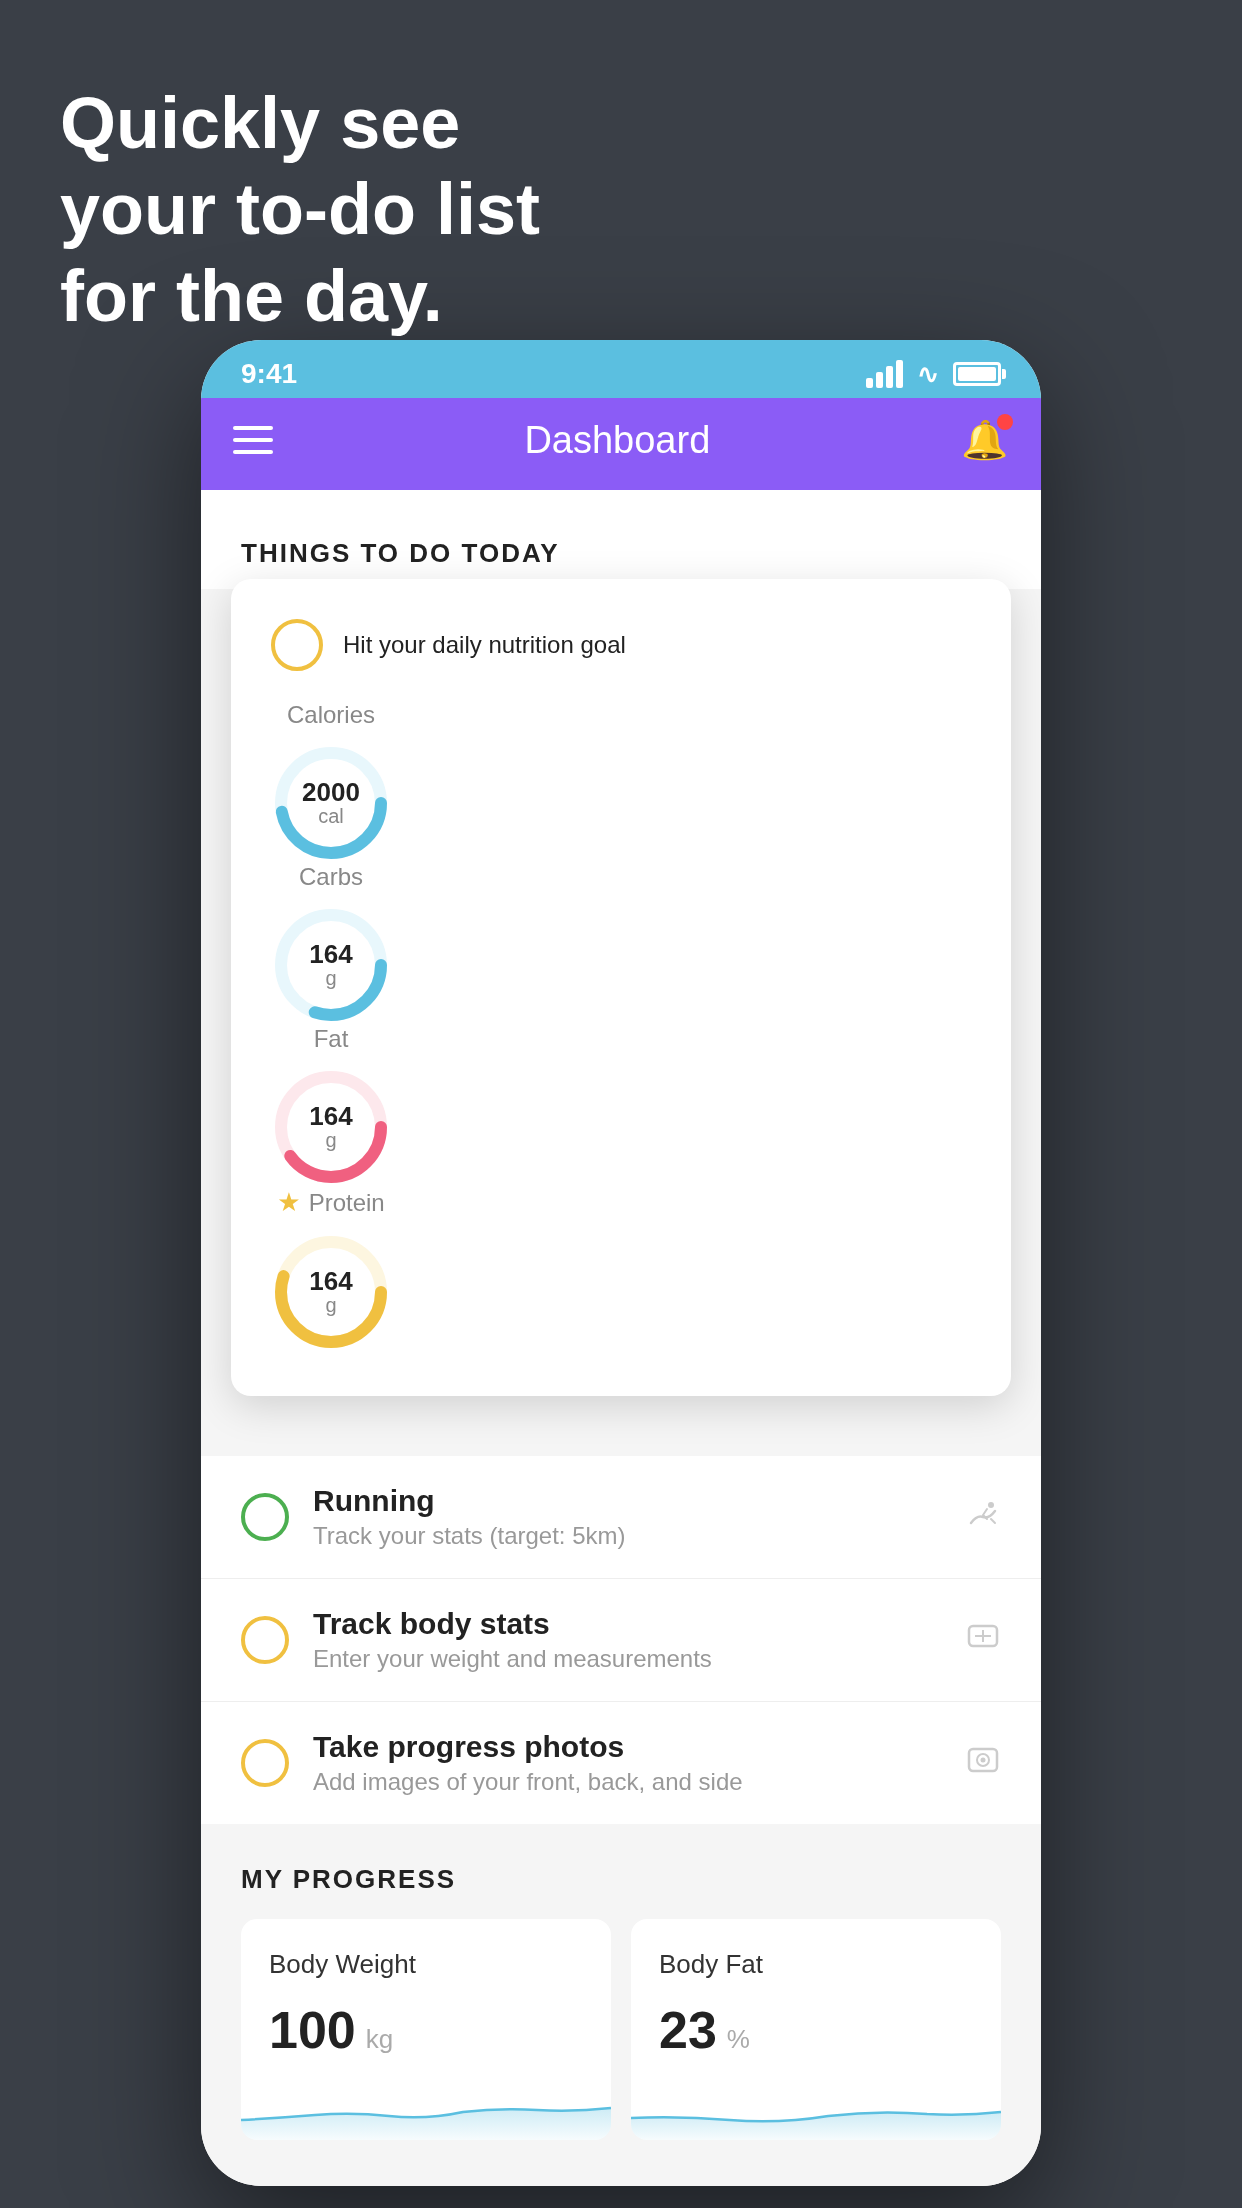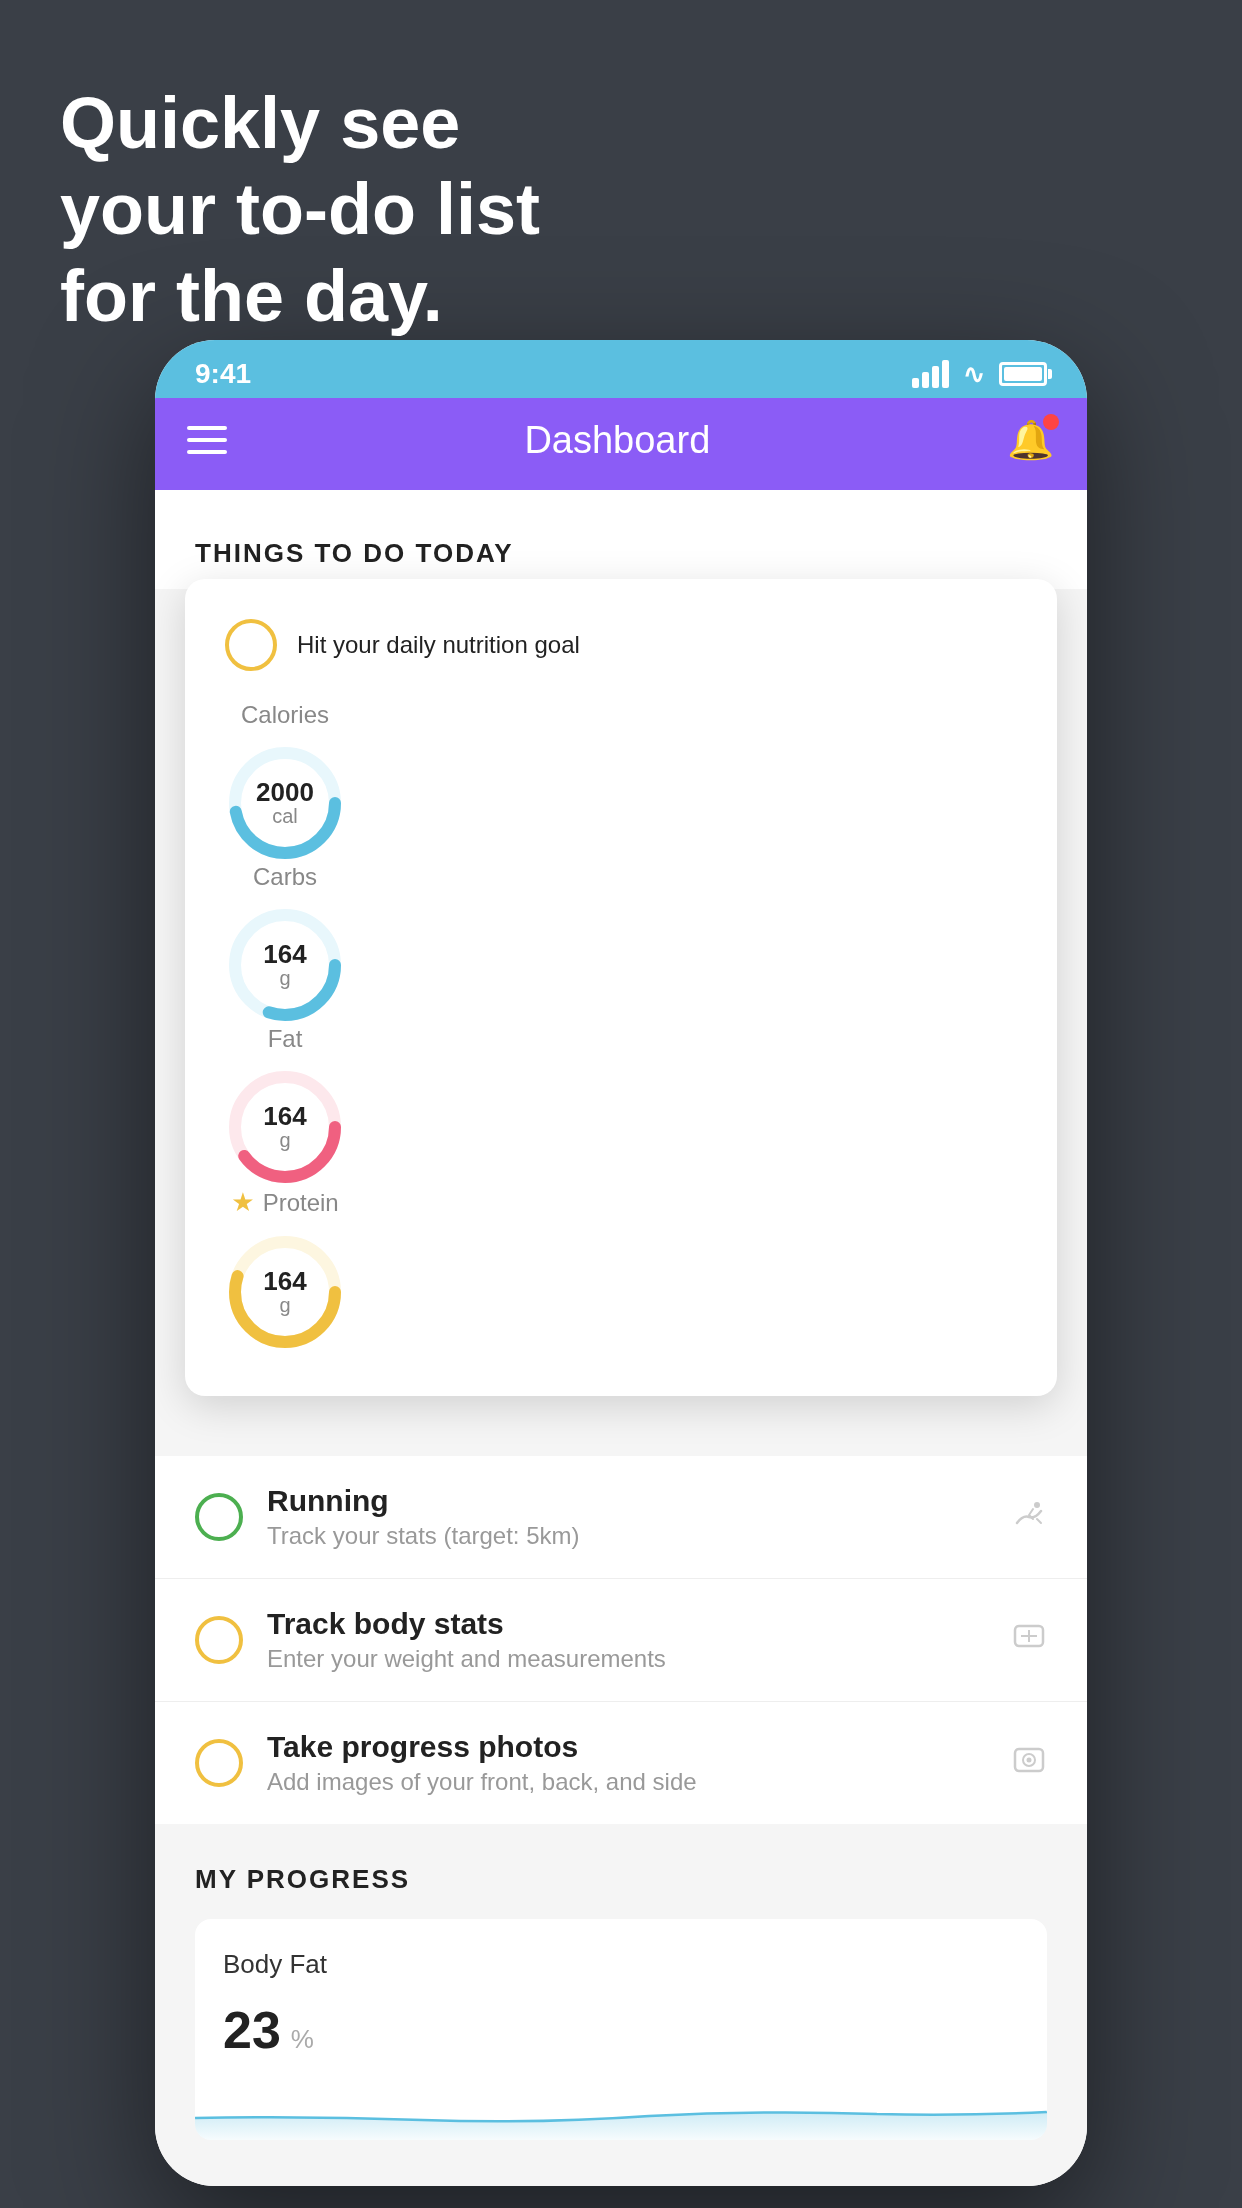--- a/index.html
+++ b/index.html
@@ -24,21 +24,21 @@
       line-height: 1.2;
       z-index: 1;
     }
 
     
     .phone-frame {
       position: absolute;
       top: 340px;
       left: 50%;
       transform: translateX(-50%);
-      width: 932px;
+      width: 840px;
       background: #ffffff;
       border-radius: 60px;
       overflow: hidden;
       box-shadow: 0 40px 120px rgba(0,0,0,0.5);
     }
 
     
     .status-bar {
       background: #5bbfe0;
       display: flex;
@@ -512,20 +512,39 @@
             <circle cx="18" cy="19" r="2.5" fill="#ccc"></circle>
           </svg>
         </span>
       </div>
     </div>
 
     <div class="progress-section">
       <div class="progress-label">MY PROGRESS</div>
       <div class="progress-cards">
 
+        <div class="progress-card">
+          <div class="progress-card-title">Body Weight</div>
+          <div class="progress-value-row">
+            <span class="progress-number">100</span>
+            <span class="progress-unit">kg</span>
+          </div>
+          <div class="mini-chart">
+            <svg viewBox="0 0 300 60" preserveAspectRatio="none">
+              <defs>
+                <linearGradient id="grad1" x1="0" y1="0" x2="0" y2="1">
+                  <stop offset="0%" stop-color="#5bbfe0" stop-opacity="0.3"></stop>
+                  <stop offset="100%" stop-color="#5bbfe0" stop-opacity="0.05"></stop>
+                </linearGradient>
+              </defs>
+              <path d="M0 40 Q30 38 60 35 Q90 32 120 36 Q150 40 180 32 Q210 28 240 30 Q270 32 300 28 L300 60 L0 60 Z" fill="url(#grad1)"></path>
+              <path d="M0 40 Q30 38 60 35 Q90 32 120 36 Q150 40 180 32 Q210 28 240 30 Q270 32 300 28" stroke="#5bbfe0" stroke-width="2.5" fill="none"></path>
+            </svg>
+          </div>
+        </div>
 
         <div class="progress-card">
           <div class="progress-card-title">Body Fat</div>
           <div class="progress-value-row">
             <span class="progress-number">23</span>
             <span class="progress-unit">%</span>
           </div>
           <div class="mini-chart">
             <svg viewBox="0 0 300 60" preserveAspectRatio="none">
               <defs>

